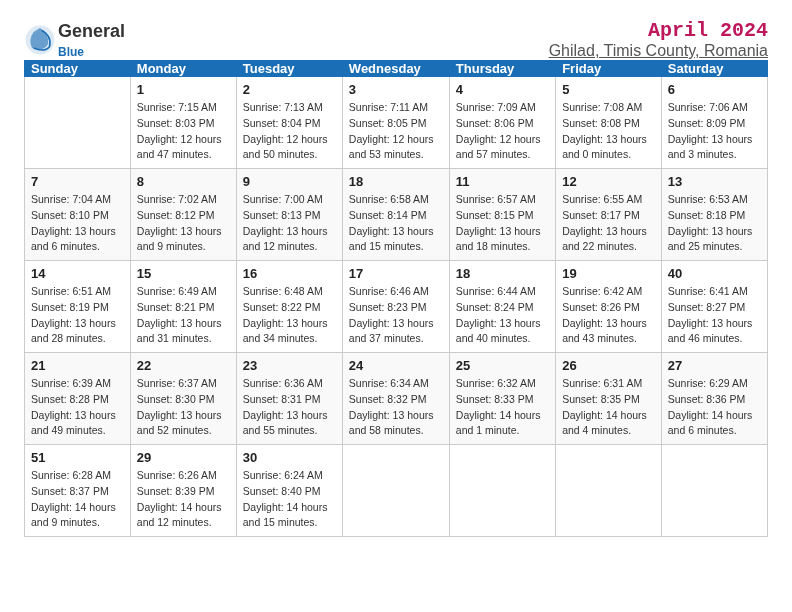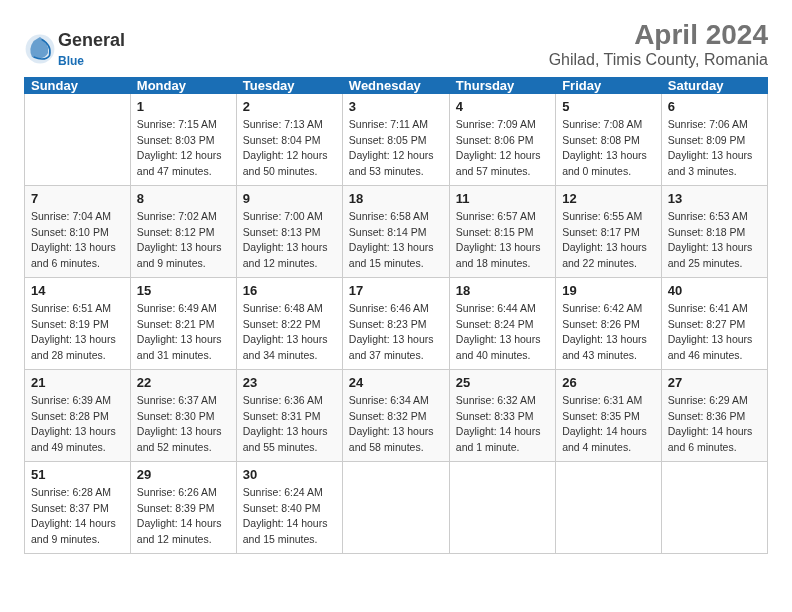--- a/index.html
+++ b/index.html
@@ -6,22 +6,22 @@
     body {
       font-family: Arial, sans-serif;
       background: #fff;
       width: 792px;
       min-height: 612px;
       padding: 20px 24px;
     }
     .header-area {
       display: flex;
       justify-content: space-between;
-      align-items: flex-end;
-      margin-bottom: 8px;
+      align-items: center;
+      margin-bottom: 0;
     }
     .logo {
       display: flex;
       align-items: center;
     }
     .logo-text-general {
       font-size: 18px;
       font-weight: bold;
       color: #333;
     }
@@ -32,28 +32,30 @@
     }
     .logo-icon {
       width: 32px;
       height: 32px;
       margin-right: 2px;
     }
     .title-area {
       text-align: right;
     }
     .month-title {
-      font-size: 28px;
-      font-weight: bold;
-      color: #737373;
+      font-size: 20px;
+      font-weight: bold;
+      color: #be185d;
       line-height: 1.1;
+      font-family: Liberation Mono, monospace;
     }
     .location-title {
       font-size: 16px;
       color: #555;
+      text-decoration: underline;
     }
     .calendar-table {
       width: 100%;
       border-collapse: collapse;
       font-size: 11px;
     }
     .calendar-table th {
       background-color: #1a6eb5;
       color: #fff;
       padding: 0 6px;

